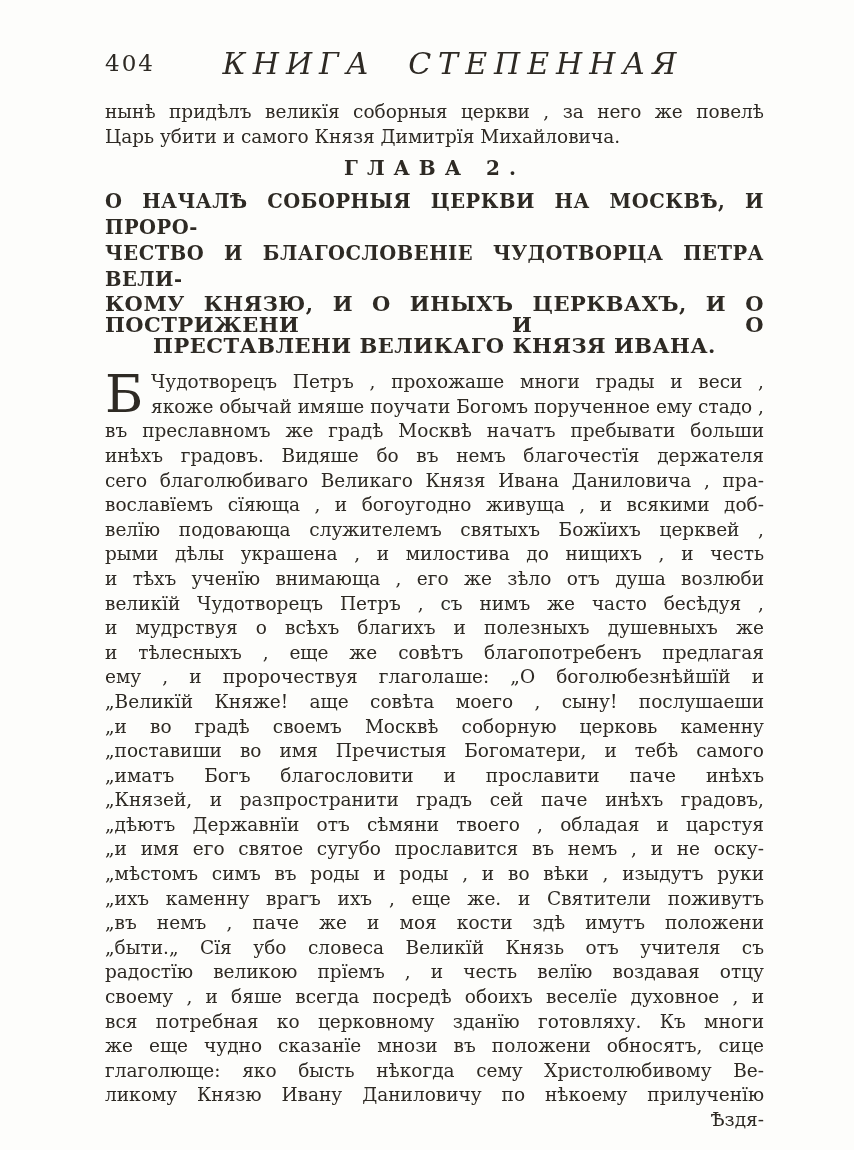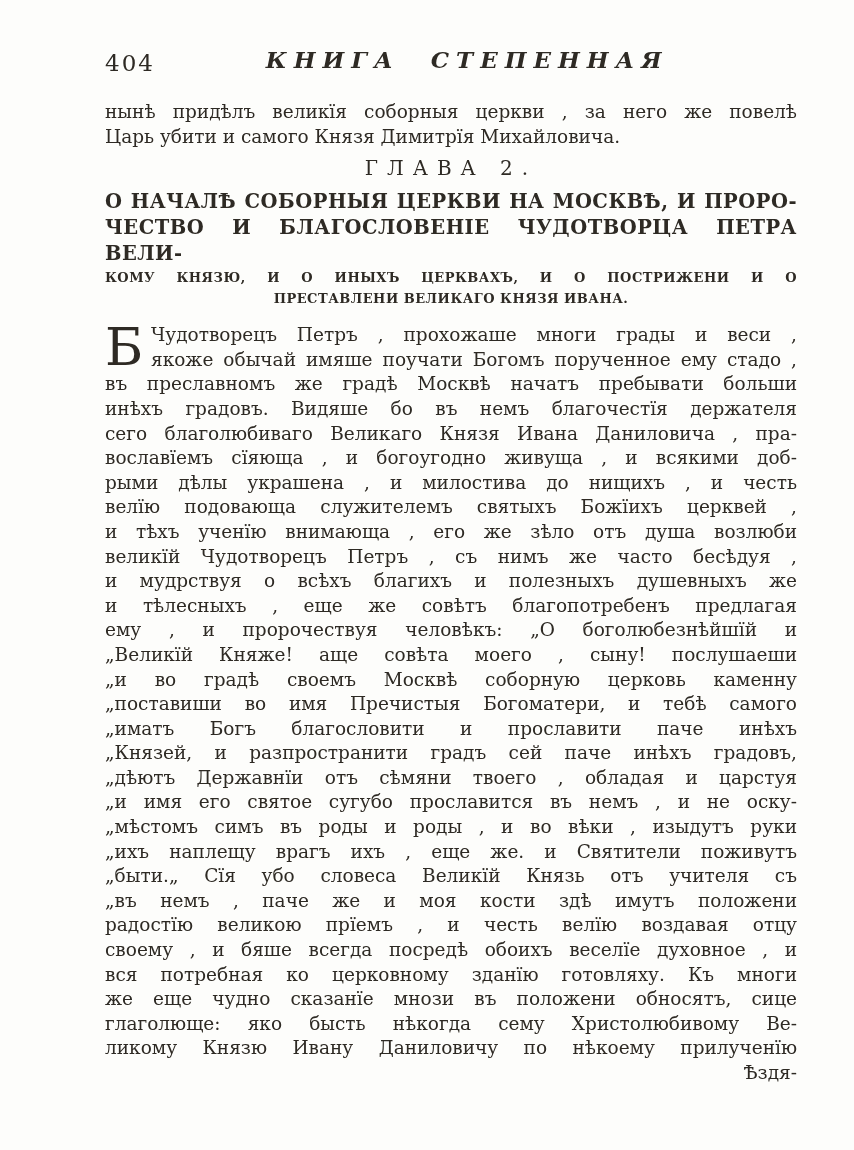--- a/index.html
+++ b/index.html
@@ -10,43 +10,43 @@
   .scan-page {
     position: relative;
     width: 854px;
     height: 1150px;
     margin: 0 auto;
     background: #fdfdfb;
     color: #2e2a24;
     font-family: "DejaVu Serif", "Liberation Serif", serif;
     overflow: hidden;
     box-sizing: border-box;
-    padding: 46px 57px 0 105px;
+    padding: 46px 90px 0 105px;
   }
   
   .page-header {
     position: relative;
     height: 34px;
     margin-bottom: 20px;
   }
   .page-number {
     position: absolute;
     left: 0;
     top: 4px;
     font-size: 23px;
     letter-spacing: 2px;
   }
   .running-title {
     position: absolute;
     left: 50%;
     top: 0;
     transform: translateX(-46%);
     font-style: italic;
-    font-weight: 700;
-    font-size: 23px;
+    font-weight: 400;
+    font-size: 30px;
     letter-spacing: 7px;
     word-spacing: 16px;
     white-space: nowrap;
   }
   
   .line {
     font-size: 18.5px;
     line-height: 24.6px;
     text-align: justify;
     text-align-last: justify;
@@ -55,30 +55,31 @@
   .line.last-left { text-align-last: left; }
   .line.last-center { text-align-last: center; }
   .intro-block { }
   
   .chapter-heading {
     text-align: center;
     font-size: 20px;
     letter-spacing: 9px;
     margin: 6px 0 8px 0;
     line-height: 26px;
+    font-weight: bold;
   }
   
   .chapter-title-large .line {
     font-size: 19.5px;
     font-weight: 700;
     line-height: 26px;
     letter-spacing: 0.5px;
   }
   .chapter-title-small .line {
-    font-size: 13px;
+    font-size: 21px;
     font-weight: 700;
     line-height: 21px;
     letter-spacing: 0.5px;
   }
   .chapter-title-block { margin-bottom: 14px; }
   
   .body-block { position: relative; }
   .drop-cap {
     float: left;
     font-size: 52px;
@@ -123,38 +124,38 @@
   </div>
 
   <div class="body-block" id="body-block">
     <div class="drop-cap">Б</div>
       <div class="line">Чудотворецъ Петръ , прохожаше многи грады и веси ,</div>
       <div class="line">якоже обычай имяше поучати Богомъ порученное ему стадо ,</div>
       <div class="line">въ преславномъ же градѣ Москвѣ начатъ пребывати больши</div>
       <div class="line">инѣхъ градовъ. Видяше бо въ немъ благочестїя держателя</div>
       <div class="line">сего благолюбиваго Великаго Князя Ивана Даниловича , пра-</div>
       <div class="line">вославїемъ сїяюща , и богоугодно живуща , и всякими доб-</div>
+      <div class="line">велїю подовающа служителемъ святыхъ Божїихъ церквей ,</div>
       <div class="line">рыми дѣлы украшена , и милостива до нищихъ , и честь</div>
-      <div class="line">велїю подовающа служителемъ святыхъ Божїихъ церквей ,</div>
       <div class="line">и тѣхъ ученїю внимающа , его же зѣло отъ душа возлюби</div>
       <div class="line">великїй Чудотворецъ Петръ , съ нимъ же часто бесѣдуя ,</div>
       <div class="line">и мудрствуя о всѣхъ благихъ и полезныхъ душевныхъ же</div>
       <div class="line">и тѣлесныхъ , еще же совѣтъ благопотребенъ предлагая</div>
-      <div class="line">ему , и пророчествуя человѣкъ: „О боголюбезнѣйшїй и</div>
+      <div class="line">ему , и пророчествуя глаголаше: „О боголюбезнѣйшїй и</div>
       <div class="line">„Великїй Княже! аще совѣта моего , сыну! послушаеши</div>
       <div class="line">„и во градѣ своемъ Москвѣ соборную церковь каменну</div>
       <div class="line">„поставиши во имя Пречистыя Богоматери, и тебѣ самого</div>
       <div class="line">„иматъ Богъ благословити и прославити паче инѣхъ</div>
       <div class="line">„Князей, и разпространити градъ сей паче инѣхъ градовъ,</div>
       <div class="line">„дѣютъ Державнїи отъ сѣмяни твоего , обладая и царстуя</div>
       <div class="line">„и имя его святое сугубо прославится въ немъ , и не оску-</div>
       <div class="line">„мѣстомъ симъ въ роды и роды , и во вѣки , изыдутъ руки</div>
-      <div class="line">„ихъ наплещу врагъ ихъ , еще же. и Святители поживутъ</div>
+      <div class="line">„ихъ каменну врагъ ихъ , еще же. и Святители поживутъ</div>
+      <div class="line">„въ немъ , паче же и моя кости здѣ имутъ положени</div>
       <div class="line">„быти.„ Сїя убо словеса Великїй Князь отъ учителя съ</div>
-      <div class="line">„въ немъ , паче же и моя кости здѣ имутъ положени</div>
       <div class="line">радостїю великою прїемъ , и честь велїю воздавая отцу</div>
       <div class="line">своему , и бяше всегда посредѣ обоихъ веселїе духовное , и</div>
       <div class="line">вся потребная ко церковному зданїю готовляху.  Къ многи</div>
       <div class="line">же еще чудно сказанїе мнози въ положени обносятъ, сице</div>
       <div class="line">глаголюще: яко бысть нѣкогда сему Христолюбивому Ве-</div>
       <div class="line">ликому Князю Ивану Даниловичу по нѣкоему прилученїю</div>
     </div>
 
   <div class="catchword-row">Ѣздя-</div>
 

